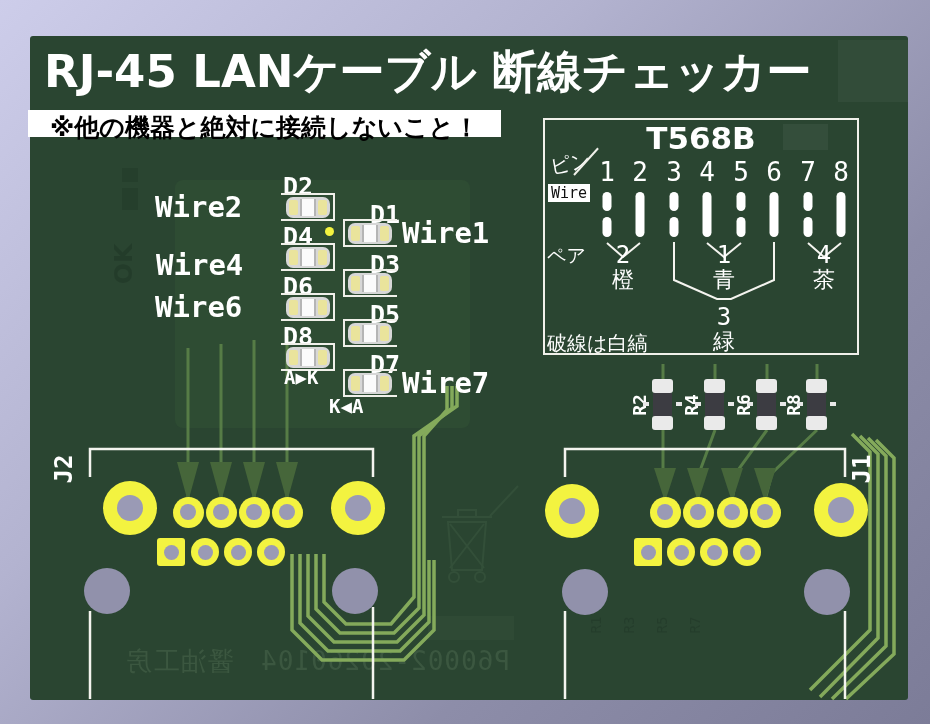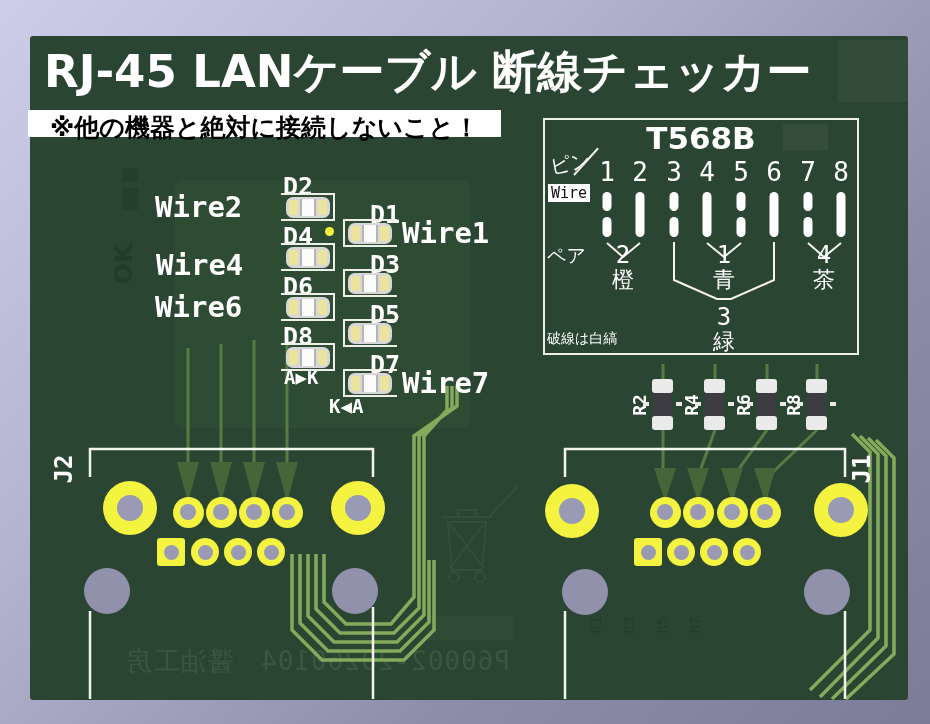--- a/index.html
+++ b/index.html
@@ -15,21 +15,21 @@
            line-height:35px;height:27px;padding:0 22px;white-space:nowrap;}
   .panel{left:543px;top:118px;width:316px;height:237px;border:2px solid #f0f0ea;box-sizing:border-box;}
   .panel-title{left:543px;top:120px;width:316px;text-align:center;font-size:31px;font-weight:800;color:#fff;}
   .pin-label{left:550px;top:150px;font-size:20px;color:#fff;transform:rotate(-10deg);}
   .pin-slash{left:574px;top:174px;width:36px;border-top:2.5px solid #f0f0ea;transform:rotate(-48deg);transform-origin:left center;}
   .wire-tag{left:548px;top:184px;background:#ffffff;color:#111;font-size:15px;padding:0px 3px;}
   .pin-num{top:157px;width:24px;text-align:center;font-size:26px;color:#fff;}
   .pair-num{top:241px;width:24px;text-align:center;font-size:24px;color:#fff;}
   .pair-color{top:265px;width:28px;text-align:center;font-size:22px;color:#fff;}
   .pair-label{left:547px;top:243px;font-size:19px;color:#fff;}
-  .note{left:547px;top:330px;font-size:14px;color:#fff;}
+  .note{left:547px;top:330px;font-size:20px;color:#fff;}
   .wire-name{width:122px;height:34px;text-align:left;font-size:29px;font-weight:700;color:#fff;line-height:34px;white-space:nowrap;}
   .wire-name.r{text-align:left;}
   .dref{font-size:25px;font-weight:700;color:#fff;}
   .led-box{width:54px;height:28px;border:2px solid #f0f0ea;box-sizing:border-box;}
   .led-box.open-left{border-left:none;}
   .led-box.open-right{border-right:none;}
   .led{width:44px;height:21px;background:#d7d7d7;border-radius:7px;}
   .led .cap{position:absolute;top:3px;width:9px;height:15px;background:#eae49c;border-radius:2px;}
   .led .cap.l{left:3px;} .led .cap.r{right:3px;}
   .led .ctr{position:absolute;left:14px;top:2px;width:16px;height:17px;background:#fbfbfb;

